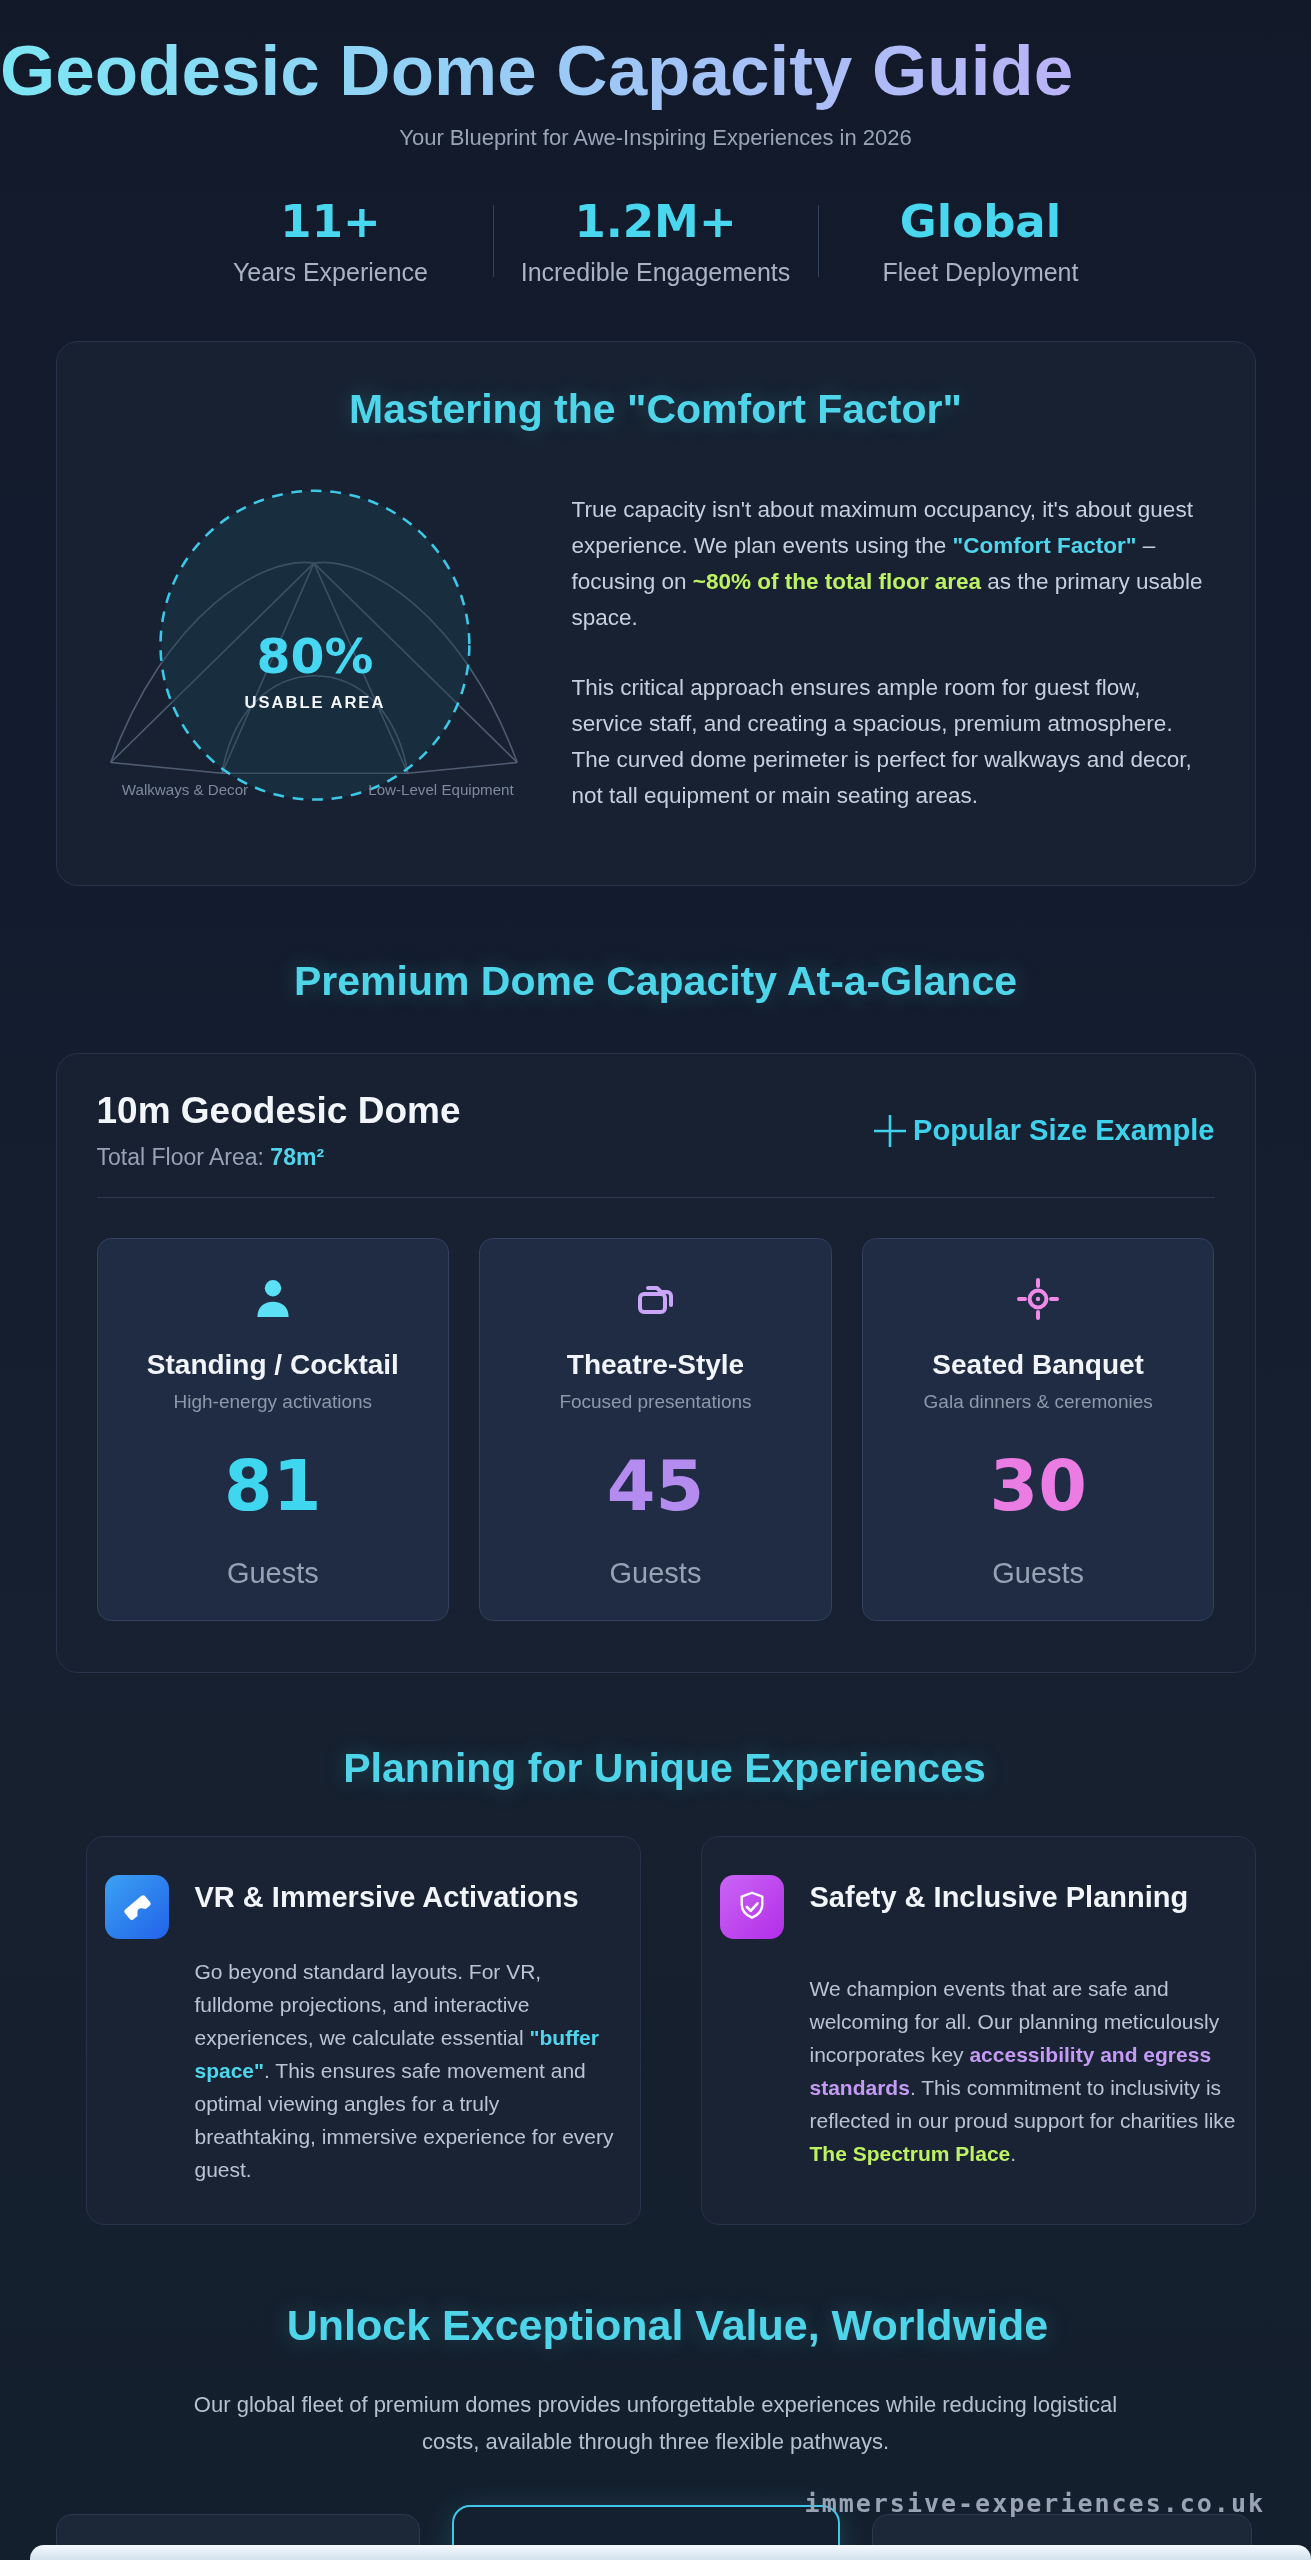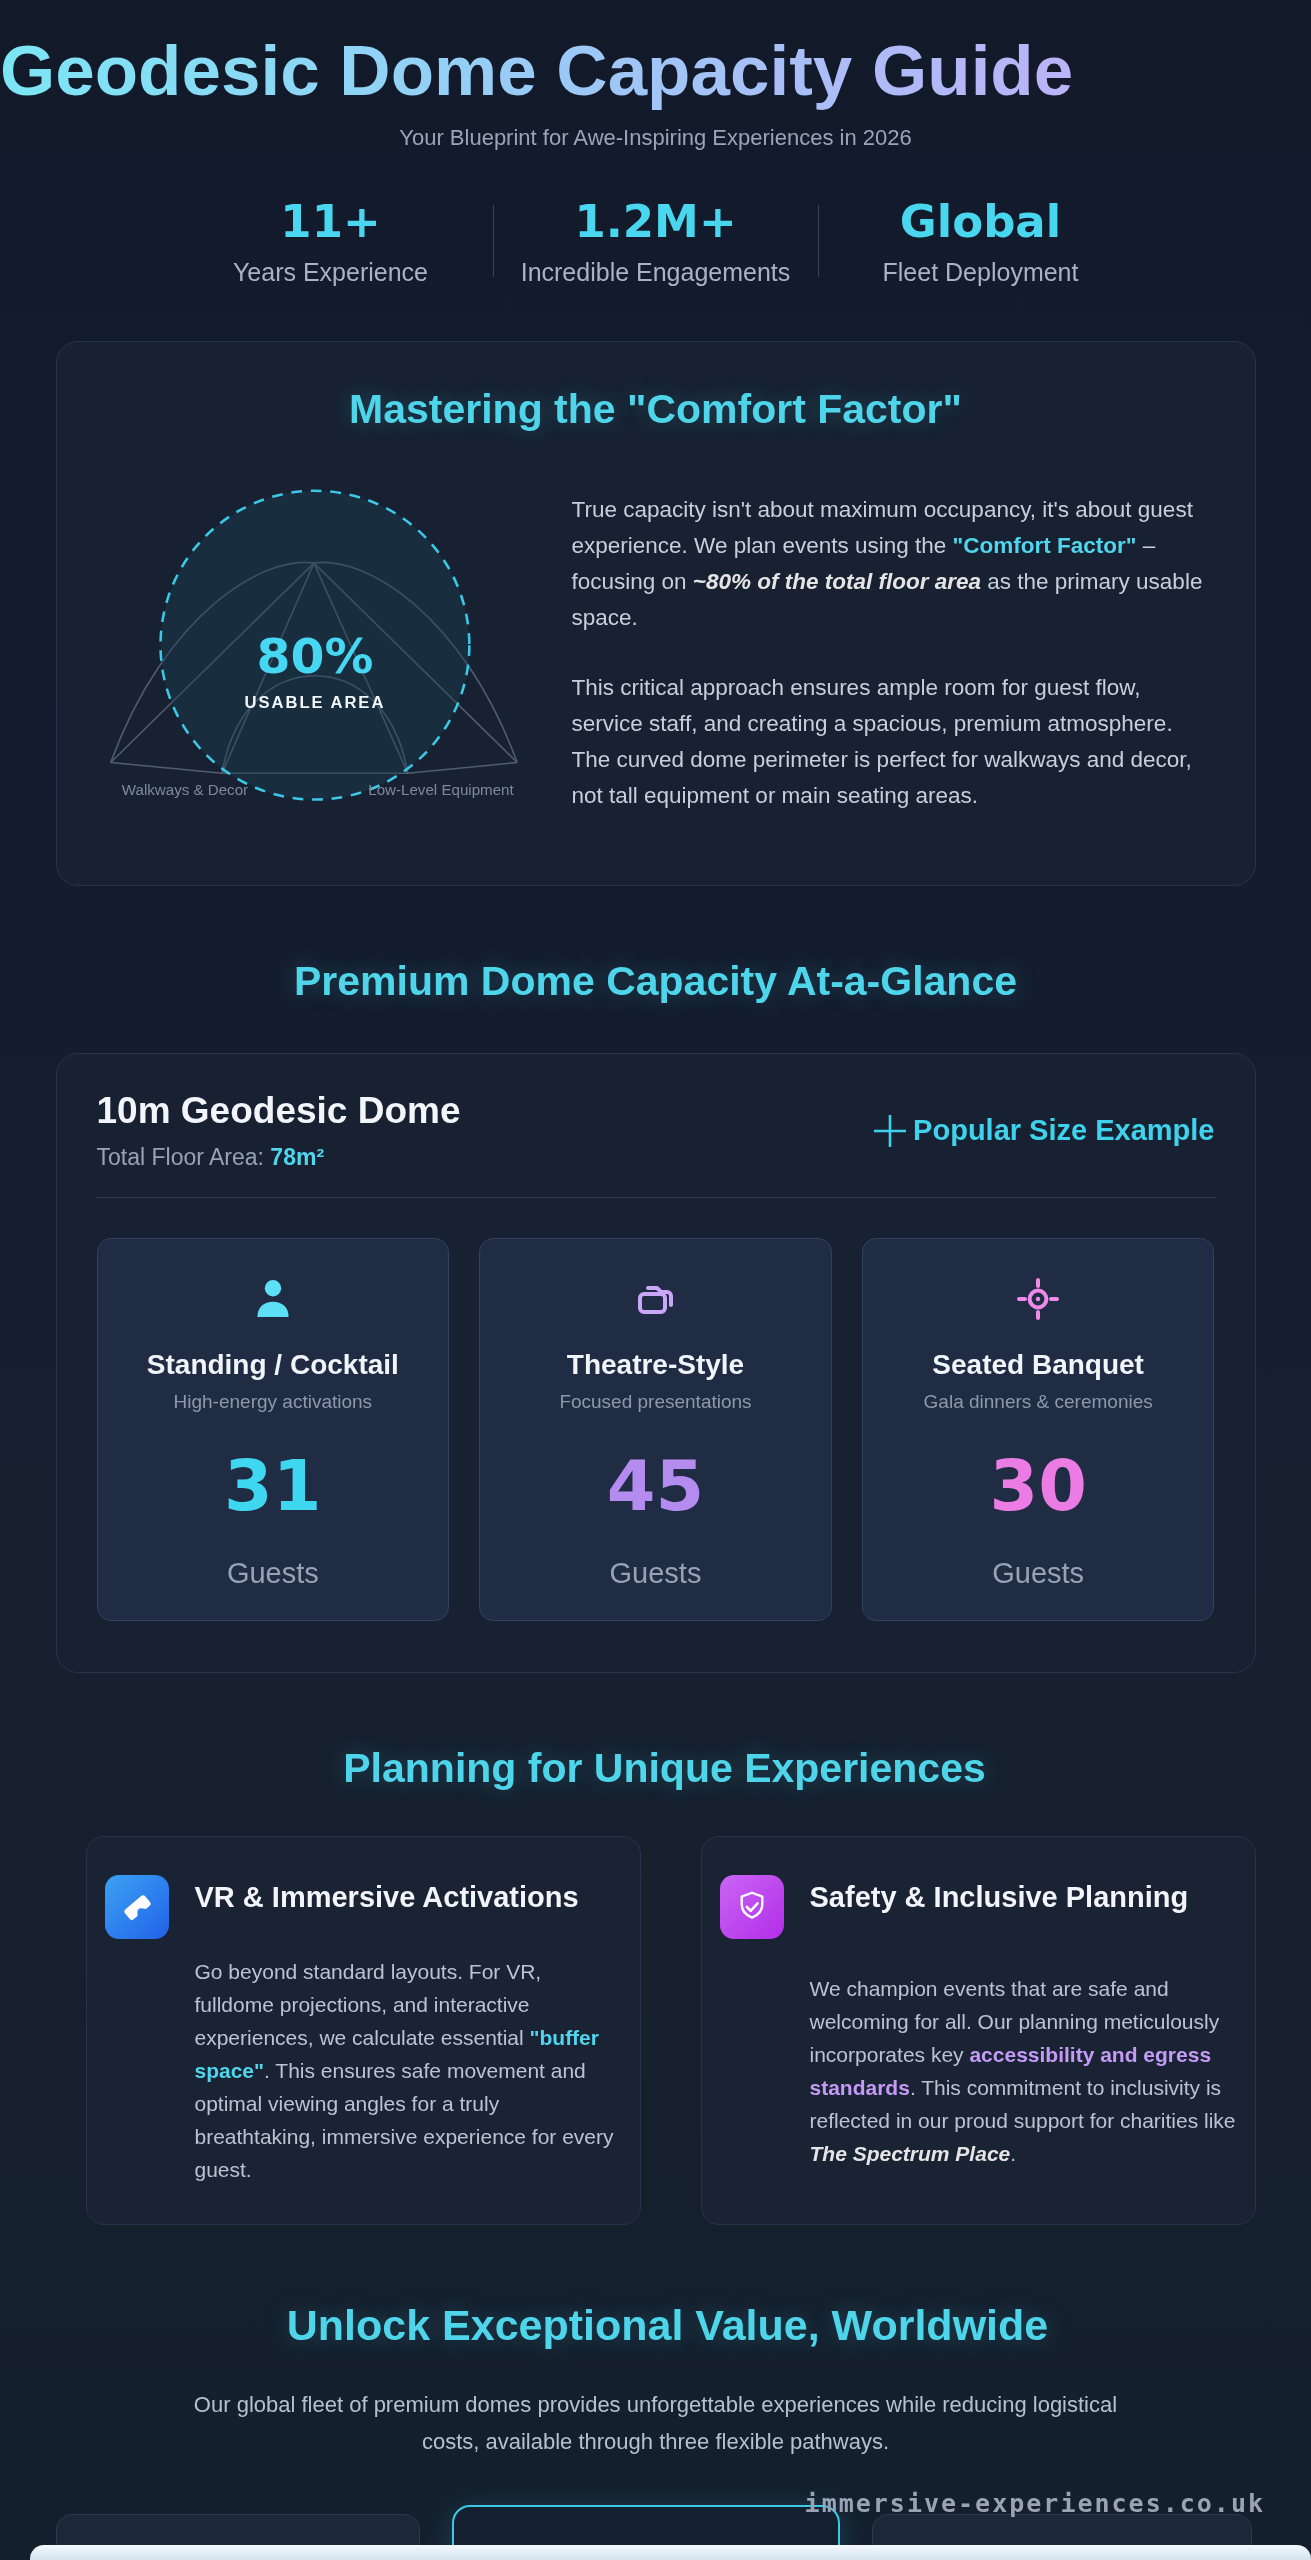--- a/index.html
+++ b/index.html
@@ -34,21 +34,21 @@
     text-shadow:0 0 22px rgba(80,214,236,.25);
   }
 
   
   .comfort-panel { margin-top:54px; padding:44px 40px 56px 40px; }
   .comfort-body { display:flex; align-items:center; margin-top:44px; }
   .dome-diagram { width:430px; flex:0 0 430px; }
   .comfort-text { margin-left:45px; width:645px; font-size:22.5px; line-height:36px; color:#c6d0dd; }
   .comfort-text p + p { margin-top:34px; }
   .cyan-bold  { color:#4fd6ec; font-weight:bold; }
-  .white-bold { color:#e5e5e5; font-weight:bold;font-style:italic; }
+  .white-bold { color:#bef264; font-weight:bold; }
   .purple-bold{ color:#c49af5; font-weight:bold; }
 
   
   .capacity-heading { margin-top:72px; }
   .capacity-panel { margin-top:48px; padding:36px 40px 51px 40px; }
   .capacity-header { display:flex; justify-content:space-between; align-items:center; }
   .dome-name { font-size:37px; font-weight:bold; color:#f2f5f9; }
   .floor-area { font-size:23px; color:#97a3b4; margin-top:12px; }
   .size-badge { display:flex; align-items:center; gap:4px; color:#3fd2ec; font-size:29px; font-weight:bold; }
   .cap-divider { height:1px; background:#2c3950; margin-top:26px; }
@@ -184,21 +184,21 @@
 
       <div class="cap-card">
         <span class="cap-icon" style="color:#5ce0f5">
           <svg width="48" height="48" viewBox="0 0 24 24" fill="currentColor">
             <circle cx="12" cy="6.6" r="4.1"></circle>
             <path d="M4.2 21 c0-5 3.4-7.6 7.8-7.6 s7.8 2.6 7.8 7.6 z"></path>
           </svg>
         </span>
         <div class="cap-title">Standing / Cocktail</div>
         <div class="cap-sub">High-energy activations</div>
-        <div class="cap-value" style="color:#3fd6f0">31</div>
+        <div class="cap-value" style="color:#3fd6f0">81</div>
         <div class="cap-unit">Guests</div>
       </div>
 
       <div class="cap-card">
         <span class="cap-icon" style="color:#c9a6f7">
           <svg width="48" height="48" viewBox="0 0 24 24" fill="none" stroke="currentColor" stroke-width="2" stroke-linecap="round" stroke-linejoin="round">
             <path d="M8.5 6.5 h4.5 l2 2 h3 a2 2 0 0 1 2 2 v4.5"></path>
             <rect x="4.5" y="9.5" width="12.5" height="9" rx="2"></rect>
           </svg>
         </span>

